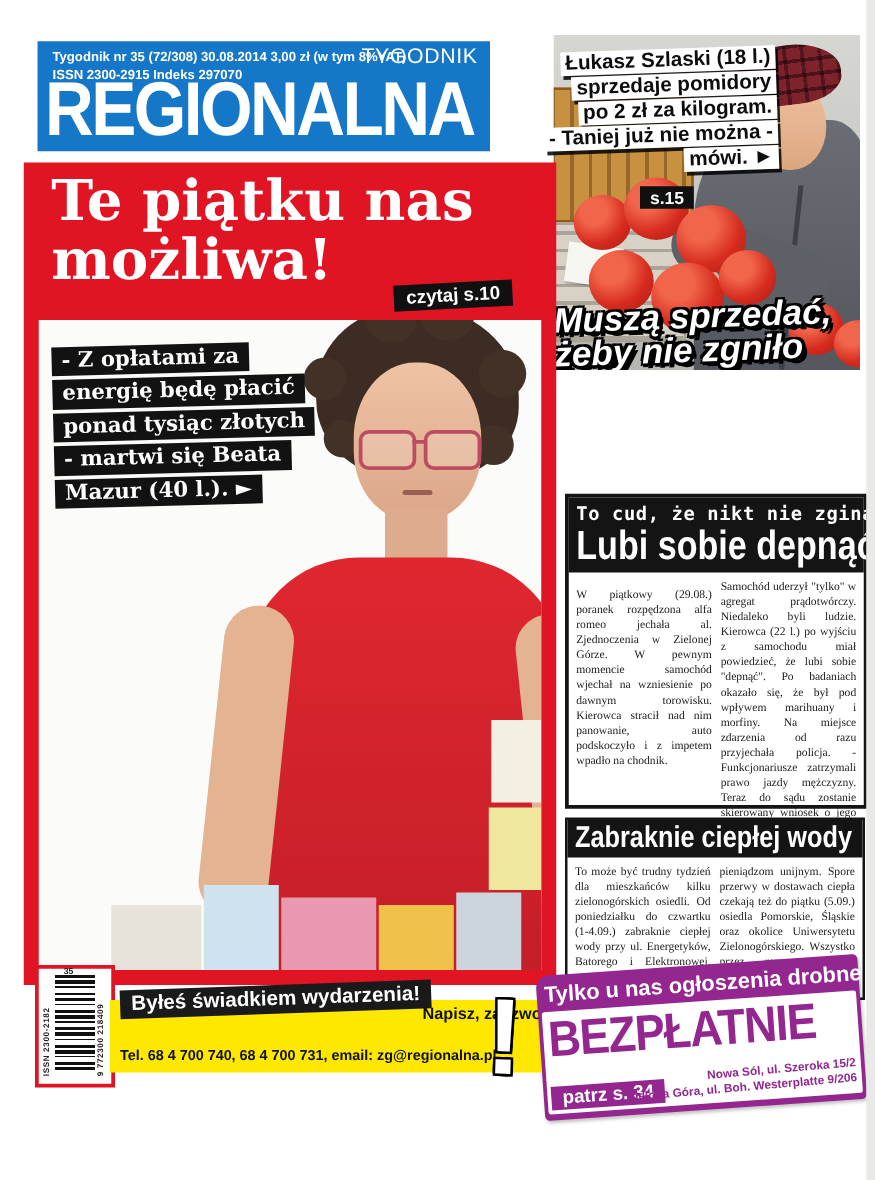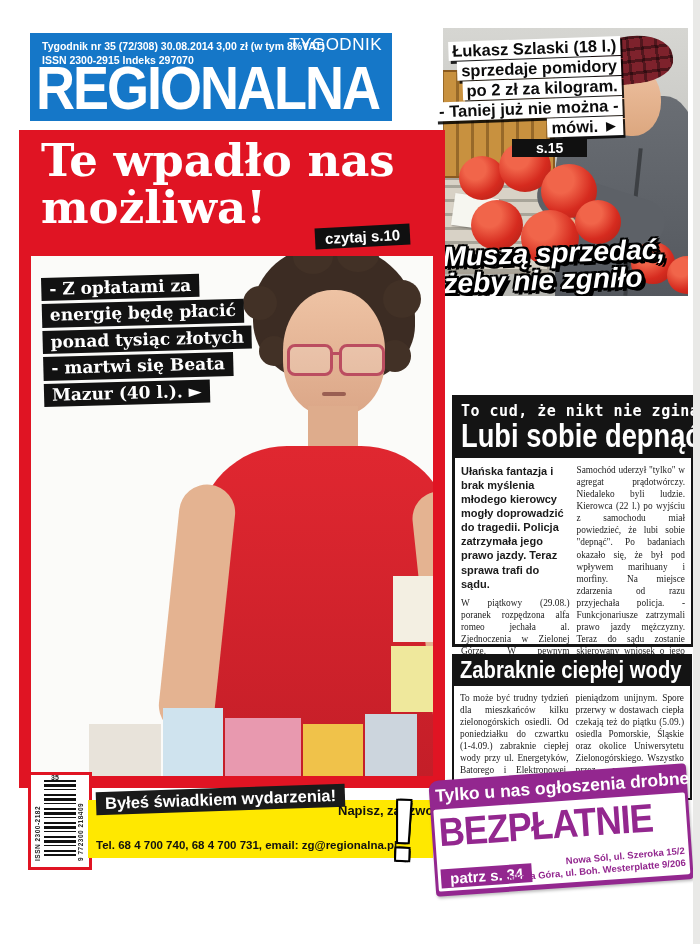--- a/index.html
+++ b/index.html
@@ -32,21 +32,21 @@
            background-image:repeating-linear-gradient(0deg,transparent 0 9px,rgba(0,0,0,.4) 9px 12px),
                             repeating-linear-gradient(90deg,transparent 0 11px,rgba(0,0,0,.35) 11px 14px);}
   .man-arm{position:absolute;left:92px;top:158px;width:132px;height:46px;background:#5d6167;border-radius:24px;transform:rotate(18deg);}
   .man-hand{position:absolute;left:98px;top:184px;width:36px;height:30px;background:#e2b18d;border-radius:50%;}
   .tomato{position:absolute;border-radius:50%;background:radial-gradient(circle at 35% 30%,#f1654a 0 25%,#d62b1f 60%,#a81d14 100%);}
 
   .caption-strips-top{left:388px;top:36px;width:232px;text-align:right;transform:rotate(-2deg);transform-origin:right top;}
   .caption-strips-top .line{display:inline-block;background:#fff;color:#0c0c0c;font-weight:bold;font-size:16.5px;
                             line-height:1.15;padding:0 4px;margin-bottom:1px;box-shadow:2px 3px 0 rgba(0,0,0,.85);white-space:nowrap;}
   .badge-dark{background:#101010;color:#fff;font-weight:bold;}
-  #s15-badge{left:512px;top:139px;font-size:14px;padding:1px 24px;}
+  #s15-badge{left:512px;top:149px;font-size:14px;padding:1px 8px;}
   #tomato-overlay{position:absolute;left:0px;bottom:2px;width:244px;transform:rotate(-2deg);}
   #tomato-overlay .oline{color:#fff;font-weight:bold;font-style:italic;font-size:28px;line-height:0.98;white-space:nowrap;
      text-shadow:2px 2px 0 #000,-2px -2px 0 #000,2px -2px 0 #000,-2px 2px 0 #000,0 3px 0 #000,3px 0 0 #000,4px 4px 0 #000;}
 
   
   #main-frame{left:19px;top:130px;width:426px;height:658px;background:#e01423;}
   #main-frame .headline{position:absolute;left:22px;top:8px;color:#fff;font-family:"DejaVu Serif",serif;font-weight:bold;
                         font-size:45px;line-height:1.04;white-space:nowrap;}
   #czytaj-badge{left:296px;top:96px;font-size:15px;padding:2px 10px;transform:rotate(-3deg);position:absolute;}
   #photo-area{position:absolute;left:12px;top:126px;width:402px;height:520px;background:#fbfbf9;overflow:hidden;}
@@ -165,21 +165,21 @@
     <div><span class="line">Łukasz Szlaski  (18 l.)</span></div>
     <div><span class="line">sprzedaje pomidory</span></div>
     <div><span class="line">po 2 zł za kilogram.</span></div>
     <div><span class="line">- Taniej już nie można -</span></div>
     <div><span class="line">mówi. ►</span></div>
   </div>
   <div id="s15-badge" class="abs badge-dark">s.15</div>
 
   <div id="main-frame" class="abs">
     <div class="headline">
-      <div>Te wpadło nas</div>
+      <div>Te piątku nas</div>
       <div>możliwa!</div>
     </div>
     <div id="czytaj-badge" class="badge-dark">czytaj s.10</div>
 
     <div id="photo-area">
 
       <div class="w-hair"></div>
       <div class="curl" style="left:212px;top:30px;width:34px;height:34px;"></div>
       <div class="curl" style="left:352px;top:24px;width:38px;height:38px;"></div>
       <div class="curl" style="left:228px;top:80px;width:30px;height:30px;"></div>
@@ -216,21 +216,20 @@
   </div>
 
 
   <div id="crash-box" class="abs article-box">
     <div class="art-header">
       <div class="kicker">To cud, że nikt nie zginął</div>
       <div class="art-title">Lubi sobie depnąć</div>
     </div>
     <div class="art-body">
       <div class="art-col">
-        <div class="lead">Ułańska fantazja i brak myślenia młodego kierowcy mogły doprowadzić do tragedii. Policja zatrzymała jego prawo jazdy. Teraz sprawa trafi do sądu.</div>
         <div class="btext">W piątkowy (29.08.) poranek rozpędzona alfa romeo jechała al. Zjednoczenia w Zielonej Górze. W pewnym momencie samochód wjechał na wzniesienie po dawnym torowisku. Kierowca stracił nad nim panowanie, auto podskoczyło i z impetem wpadło na chodnik.</div>
       </div>
       <div class="art-col">
         <div class="btext first">Samochód uderzył "tylko" w agregat prądotwórczy. Niedaleko byli ludzie. Kierowca (22 l.) po wyjściu z samochodu miał powiedzieć, że lubi sobie "depnąć". Po badaniach okazało się, że był pod wpływem marihuany i morfiny. Na miejsce zdarzenia od razu przyjechała policja. - Funkcjonariusze zatrzymali prawo jazdy mężczyzny. Teraz do sądu zostanie skierowany wniosek o jego ukaranie - wyjaśniła podinsp. Małgorzata Barska z zespołu prasowego KMP w Zielonej Górze.</div>
         <div class="byline">tok</div>
       </div>
     </div>
   </div>
 
   <div id="water-box" class="abs article-box">

